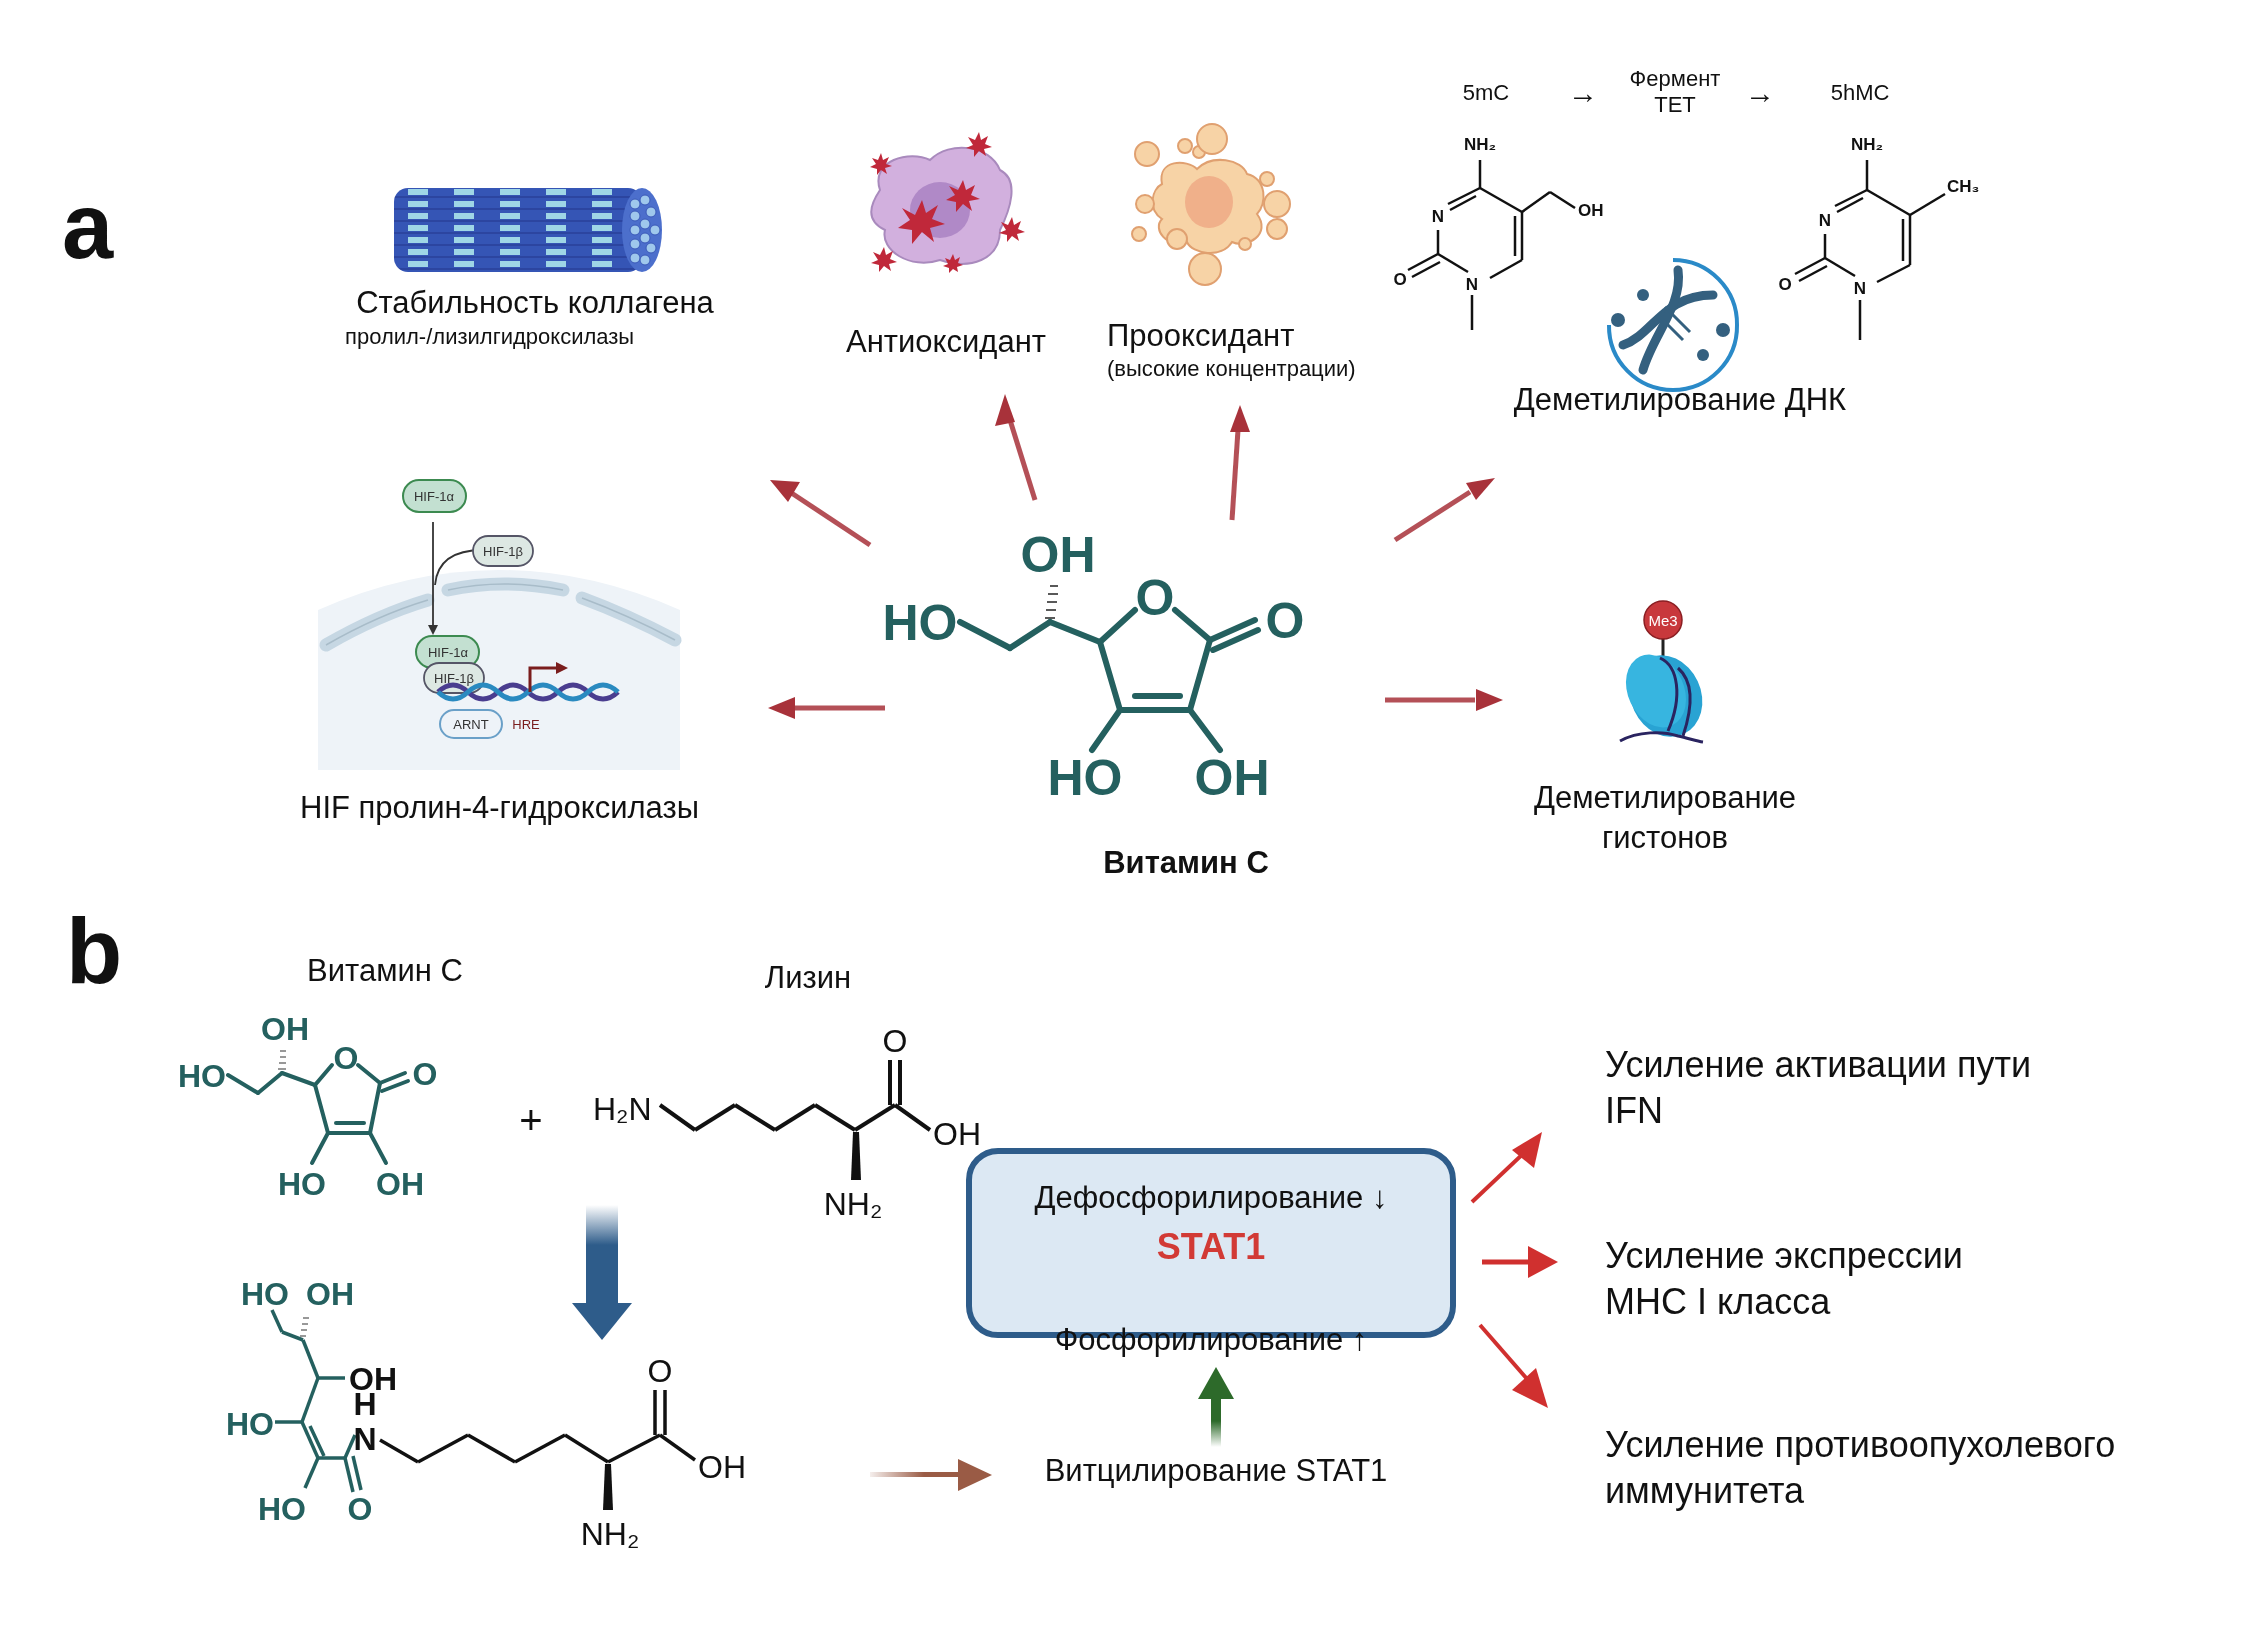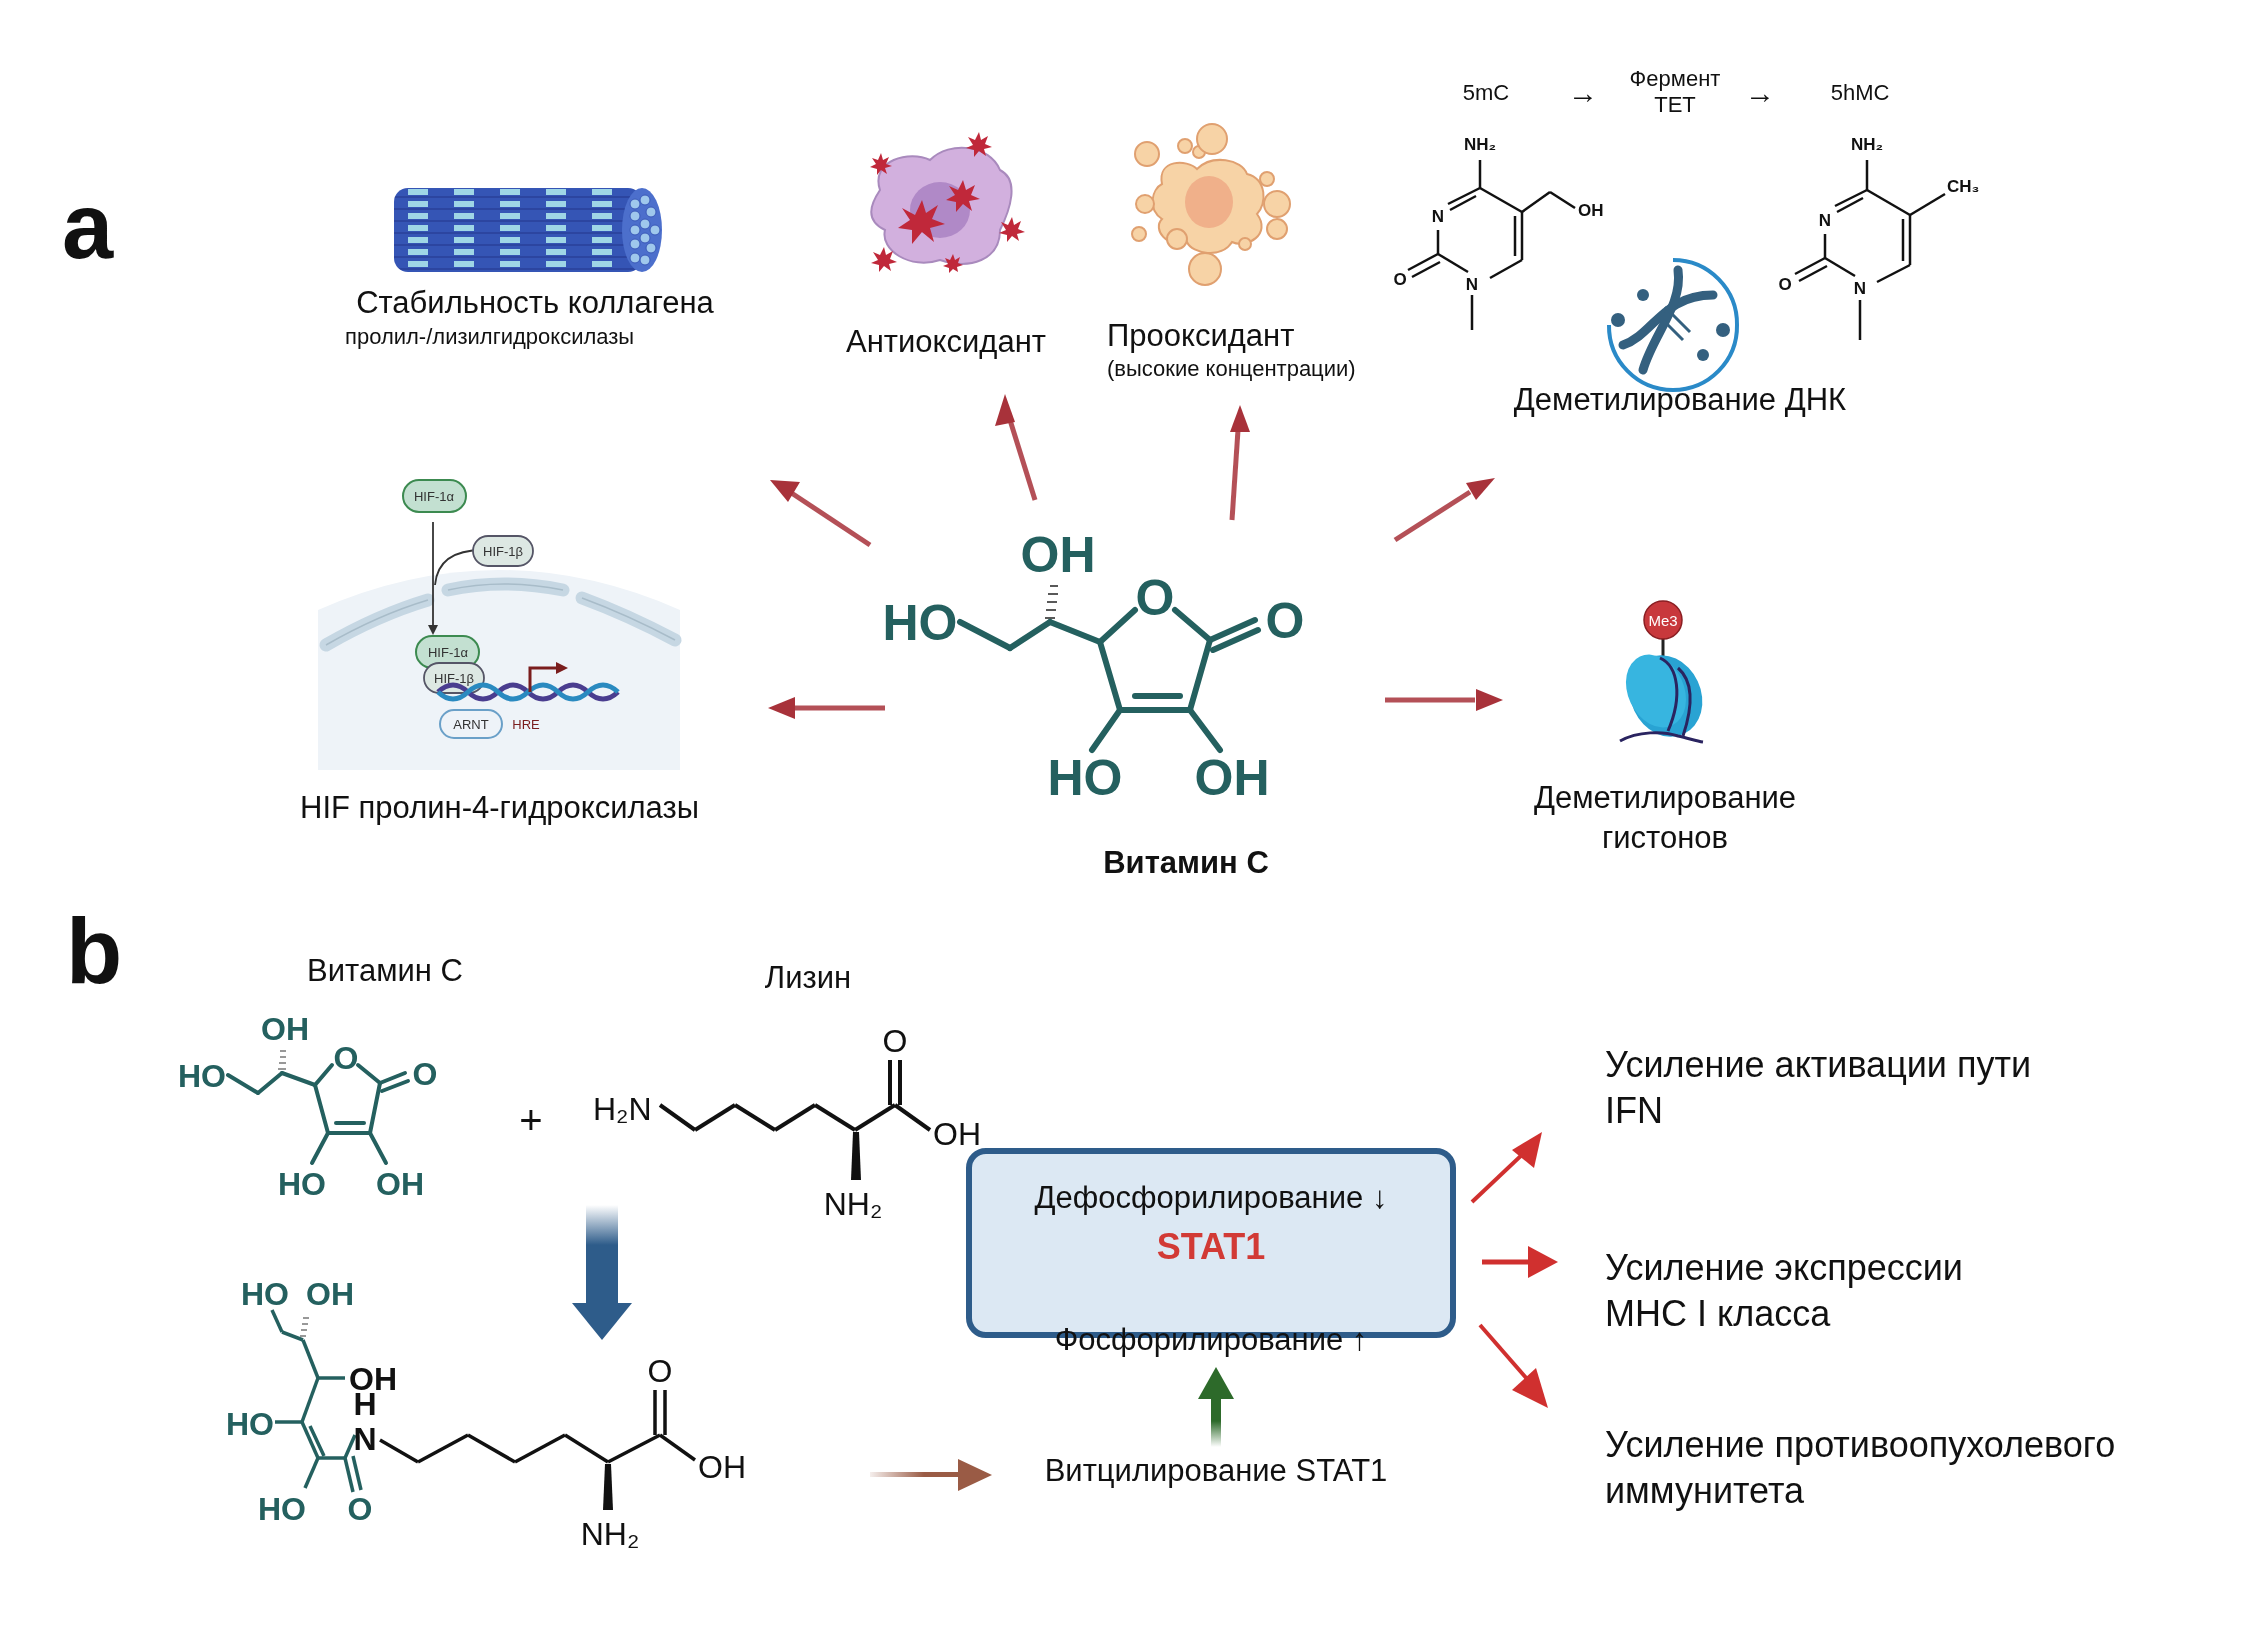--- a/index.html
+++ b/index.html
@@ -8,21 +8,21 @@
   .abs { position:absolute; }
   .panel-label { font-weight:bold; font-size:92px; line-height:1; color:#111; font-family:"Liberation Sans", sans-serif; }
   .lbl { position:absolute; white-space:nowrap; font-family:"Liberation Sans", sans-serif; color:#111; }
   .center { transform:translateX(-50%); text-align:center; }
   .t30 { font-size:31px; }
   .t22 { font-size:22px; }
   .bold { font-weight:bold; }
   svg { position:absolute; overflow:visible; }
   .teal { fill:#24605f; }
   .stat-box { position:absolute; left:966px; top:1148px; width:490px; height:190px;
-              border:6px solid #2e5c8a; border-radius:20px; background:#dce8f3; box-sizing:border-box; }
+              border:6px solid #2e5c8a; border-radius:32px; background:#dce8f3; box-sizing:border-box; }
   .stat-line { position:absolute; left:0; right:0; text-align:center; white-space:nowrap; }
   .outcome { position:absolute; left:1605px; font-size:36px; line-height:46px; white-space:nowrap; }
 </style>
 </head>
 <body>
 
 <div class="abs panel-label" style="left:62px; top:180px;">a</div>
 
 <svg style="left:392px; top:186px;" width="280" height="90" viewBox="0 0 280 90">
   <defs>
@@ -453,20 +453,20 @@
   <g>
     <line x1="20" y1="215" x2="68" y2="270" stroke="#d0302f" stroke-width="4"></line>
     <polygon points="88,298 52,280 76,258" fill="#d0302f"></polygon>
   </g>
 </svg>
 
 <div class="outcome" style="top:1042px;">
   <div>Усиление активации пути</div>
   <div>IFN</div>
 </div>
-<div class="outcome" style="top:1233px;margin-top:12px;">
+<div class="outcome" style="top:1233px;">
   <div>Усиление экспрессии</div>
   <div>MHC I класса</div>
 </div>
 <div class="outcome" style="top:1422px;">
   <div>Усиление противоопухолевого</div>
   <div>иммунитета</div>
 </div>
 
 </body></html>

